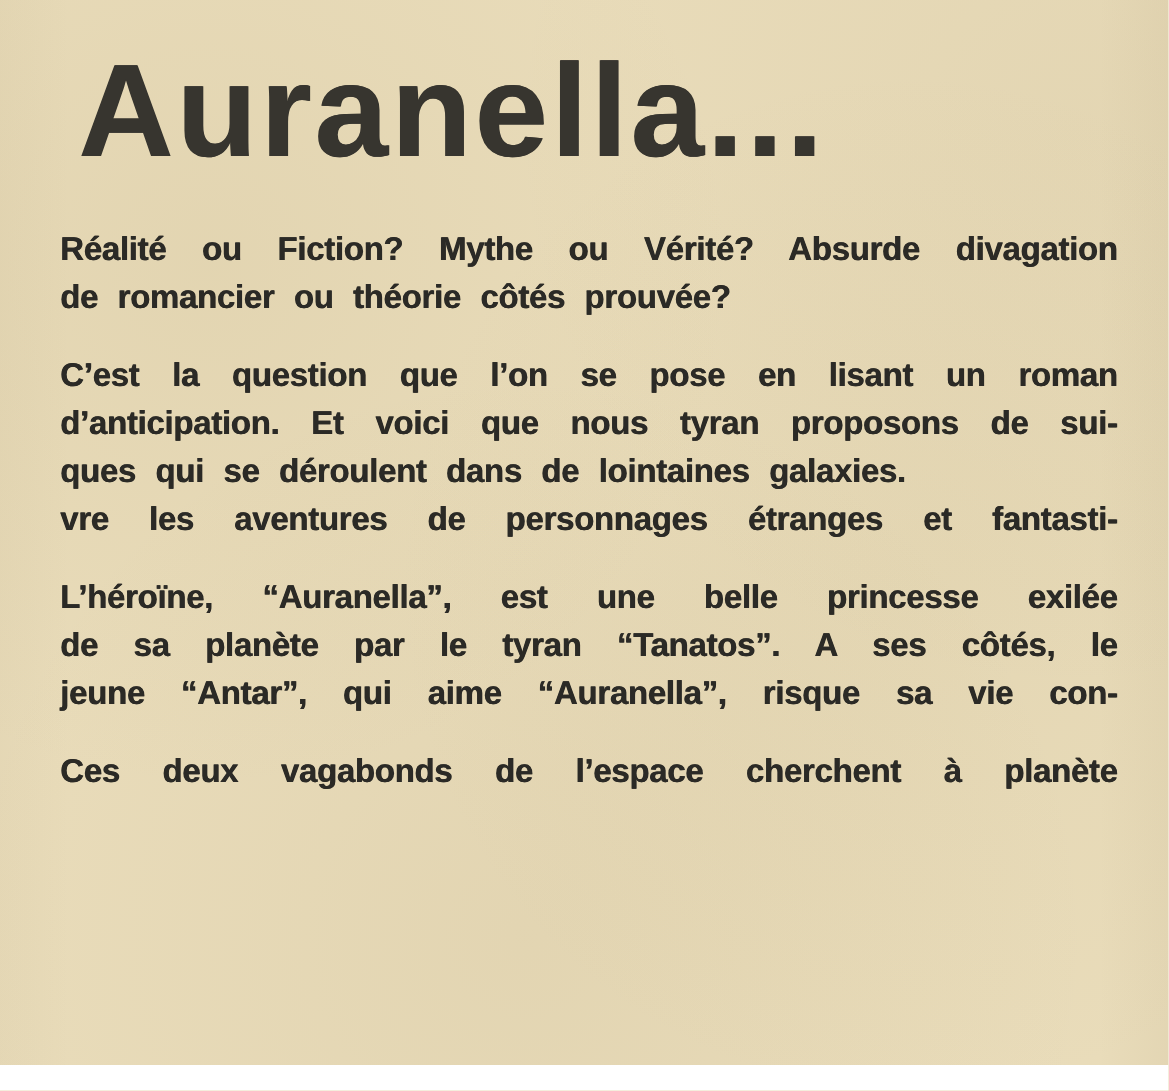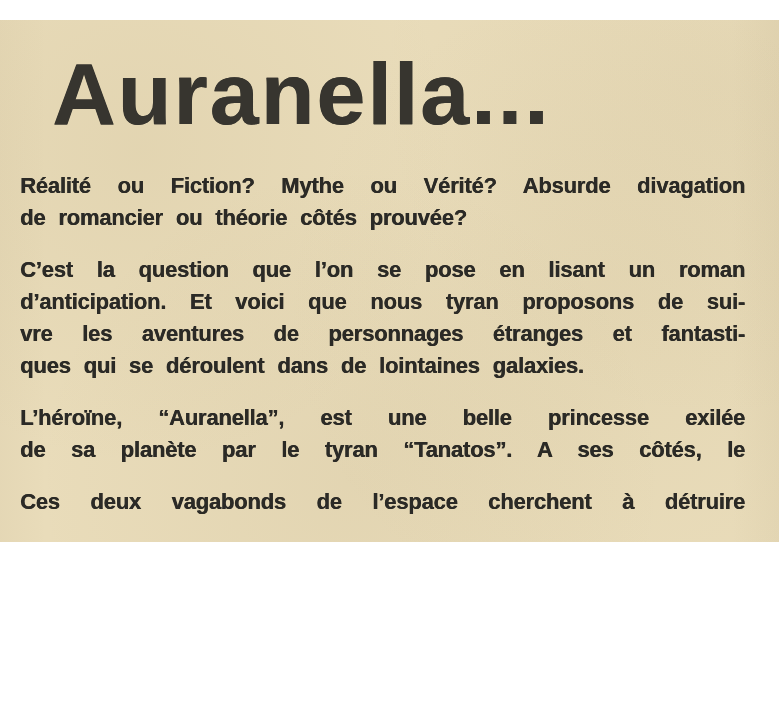--- a/index.html
+++ b/index.html
@@ -1,44 +1,43 @@
 <!DOCTYPE html>
 <html><head>
 <meta charset="utf-8">
 <style>
   html, body { margin: 0; padding: 0; }
   .page {
     position: relative;
     width: 779px;
-    height: 522px;
+    height: 710px;
     overflow: hidden;
     background-color: #e9dcba;
     background-image:
       radial-gradient(circle at 18% 25%, rgba(170,150,100,0.10), transparent 42%),
       radial-gradient(circle at 78% 55%, rgba(170,150,100,0.08), transparent 48%),
       radial-gradient(circle at 45% 88%, rgba(140,118,70,0.07), transparent 50%),
       radial-gradient(circle at 92% 12%, rgba(140,118,70,0.06), transparent 40%),
       linear-gradient(to right, rgba(120,100,60,0.04), rgba(0,0,0,0) 6%, rgba(0,0,0,0) 94%, rgba(120,100,60,0.05));
     font-family: "Liberation Sans", "DejaVu Sans", sans-serif;
-    margin-top: 20px;
     -webkit-font-smoothing: antialiased;
   }
   .title {
     margin: 30px 0 0 52px;
     font-size: 88px;
     line-height: 1.0;
     font-weight: 700;
     letter-spacing: 2px;
     color: #37352f;
     text-shadow: 0.5px 0 0 #37352f;
     white-space: nowrap;
   }
   .body {
     margin-top: 32px;
-    padding: 0 34px 0 20px;
+    padding: 0 34px 0 40px;
   }
   .para + .para { margin-top: 20px; }
   .line {
     font-size: 22px;
     font-weight: 700;
     line-height: 32px;
     letter-spacing: -0.2px;
     word-spacing: 0.32em;
     color: #2b2a26;
     text-shadow: 0.4px 0 0 #2b2a26;
@@ -58,24 +57,25 @@
 <div class="page">
   <h1 class="title">Auranella...</h1>
   <div class="body" id="paragraphs">
       <div class="para">
         <div class="line">Réalité ou Fiction? Mythe ou Vérité? Absurde divagation</div>
         <div class="line last">de romancier ou théorie côtés prouvée?</div>
       </div>
       <div class="para">
         <div class="line">C’est la question que l’on se pose en lisant un roman</div>
         <div class="line">d’anticipation. Et voici que nous tyran proposons de sui-</div>
+        <div class="line last">ques qui se déroulent dans de lointaines galaxies.</div>
         <div class="line">vre les aventures de personnages étranges et fantasti-</div>
-        <div class="line last">ques qui se déroulent dans de lointaines galaxies.</div>
       </div>
       <div class="para">
         <div class="line">L’héroïne, “Auranella”, est une belle princesse exilée</div>
         <div class="line">de sa planète par le tyran “Tanatos”. A ses côtés, le</div>
+        <div class="line">jeune “Antar”, qui aime “Auranella”, risque sa vie con-</div>
       </div>
       <div class="para">
-        <div class="line">Ces deux vagabonds de l’espace cherchent à détruire</div>
+        <div class="line">Ces deux vagabonds de l’espace cherchent à planète</div>
       </div>
     </div>
 </div>
 
 </body></html>

